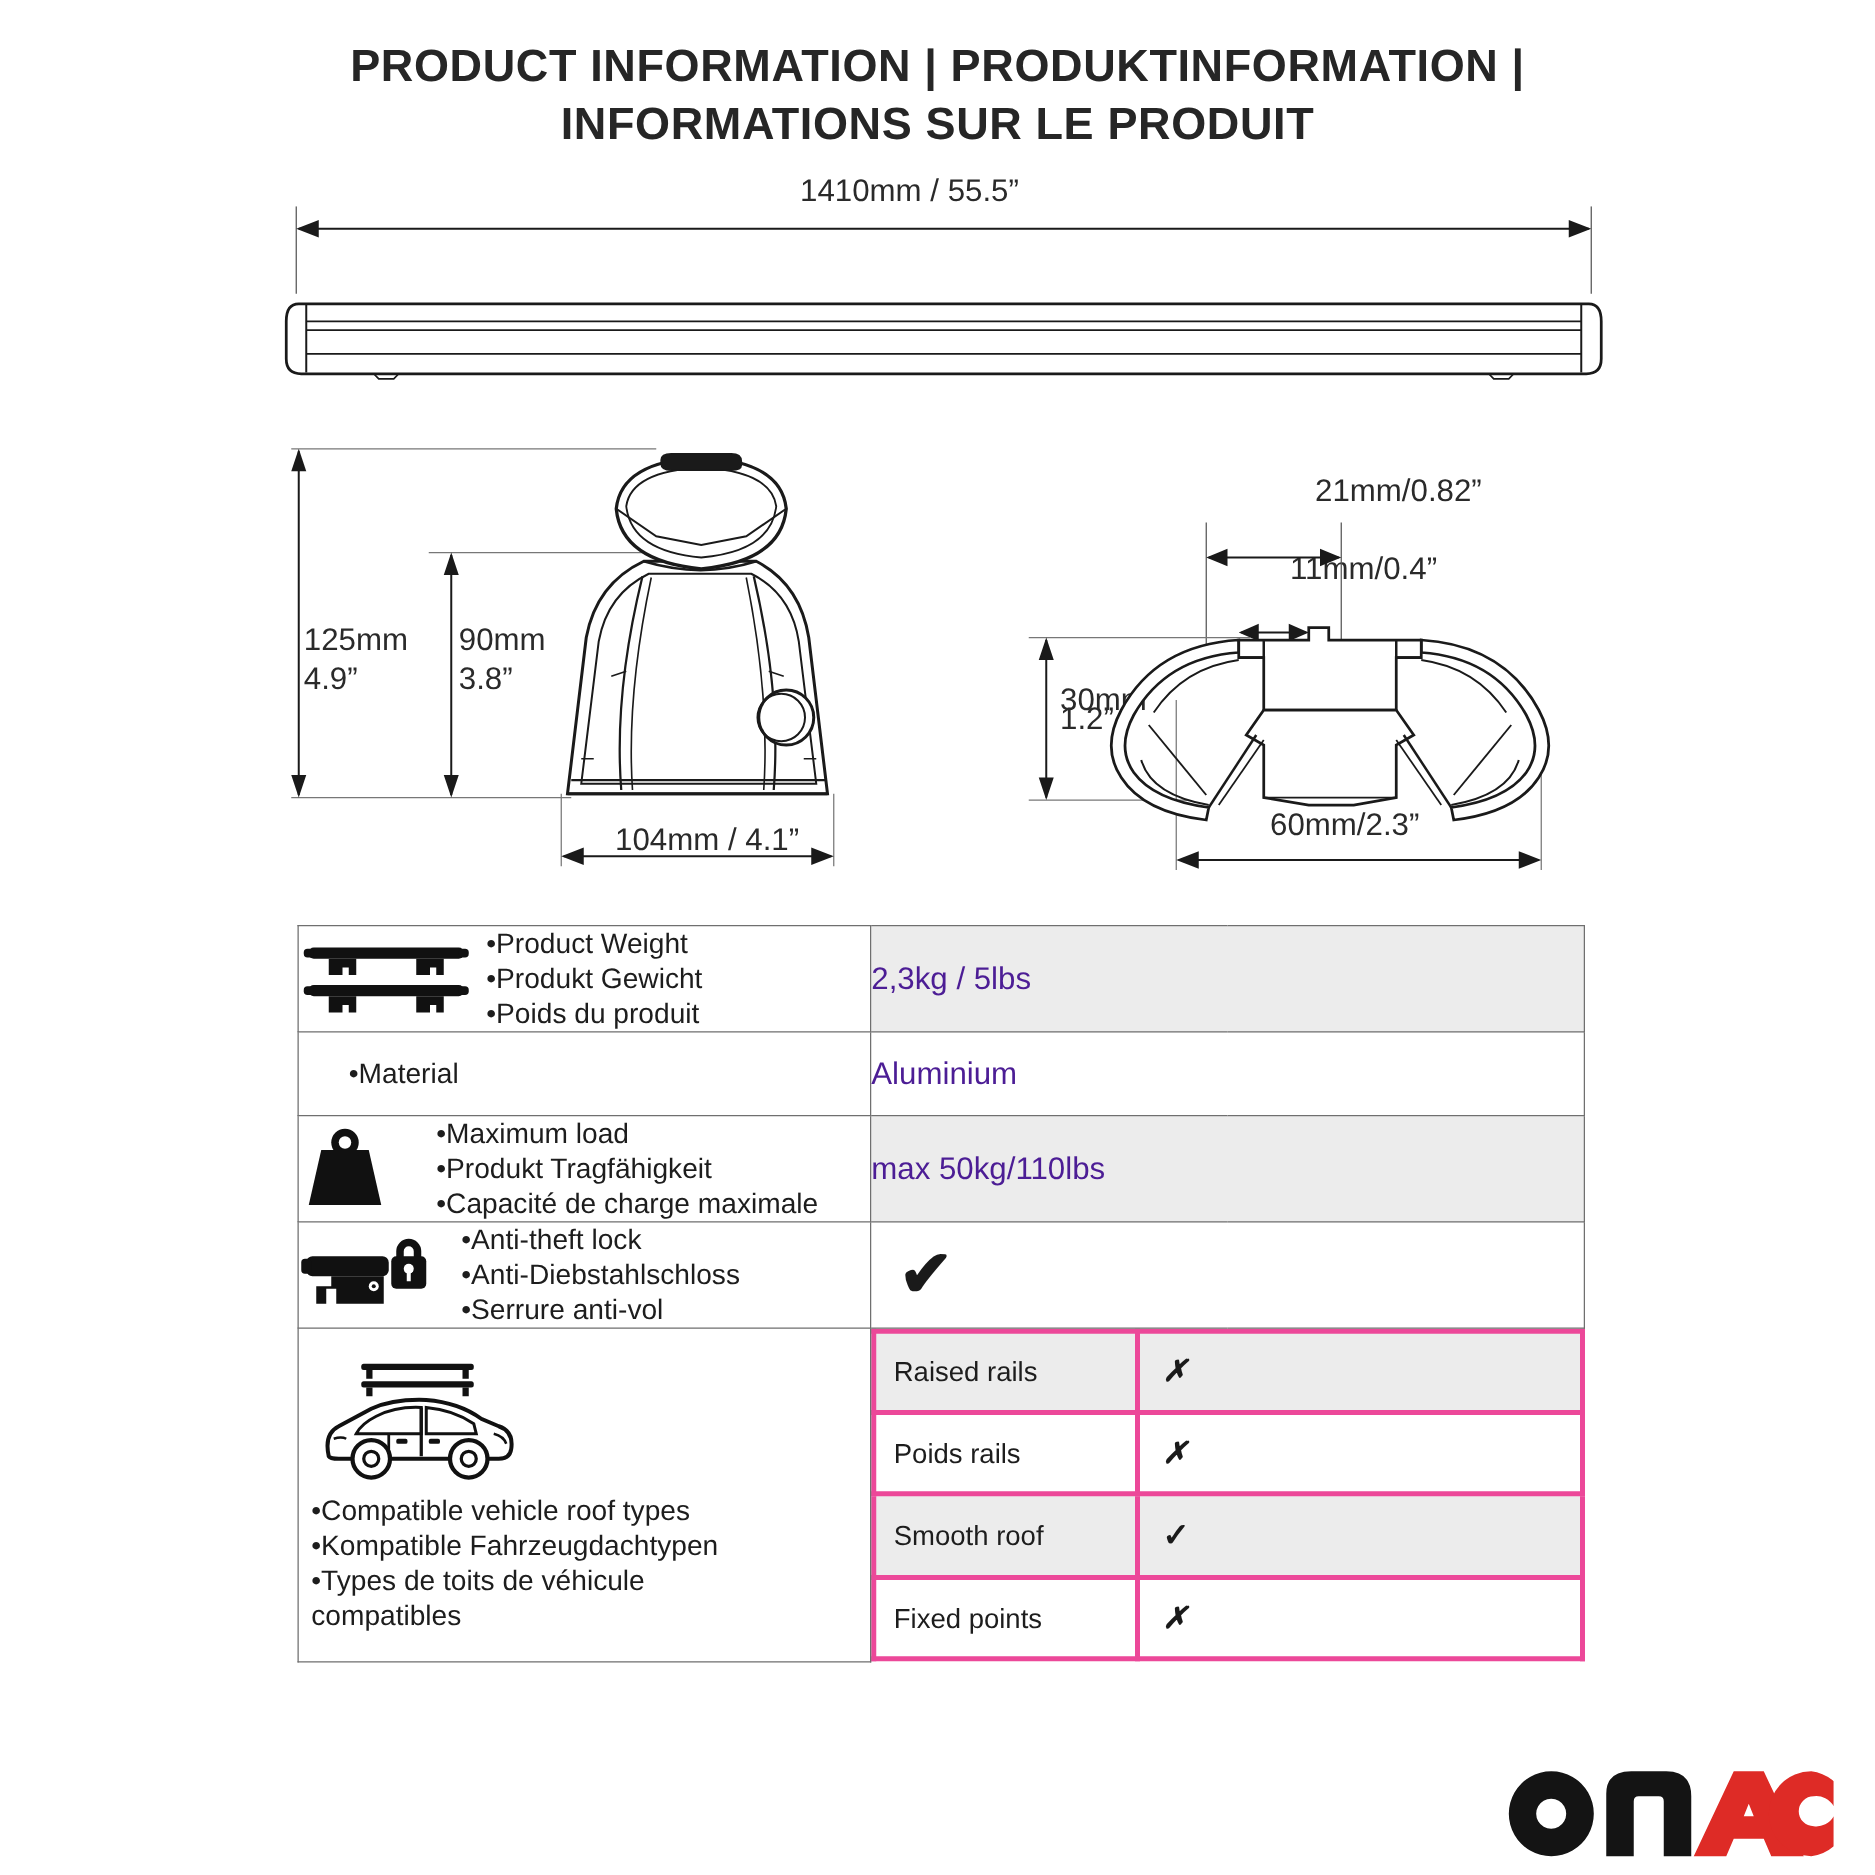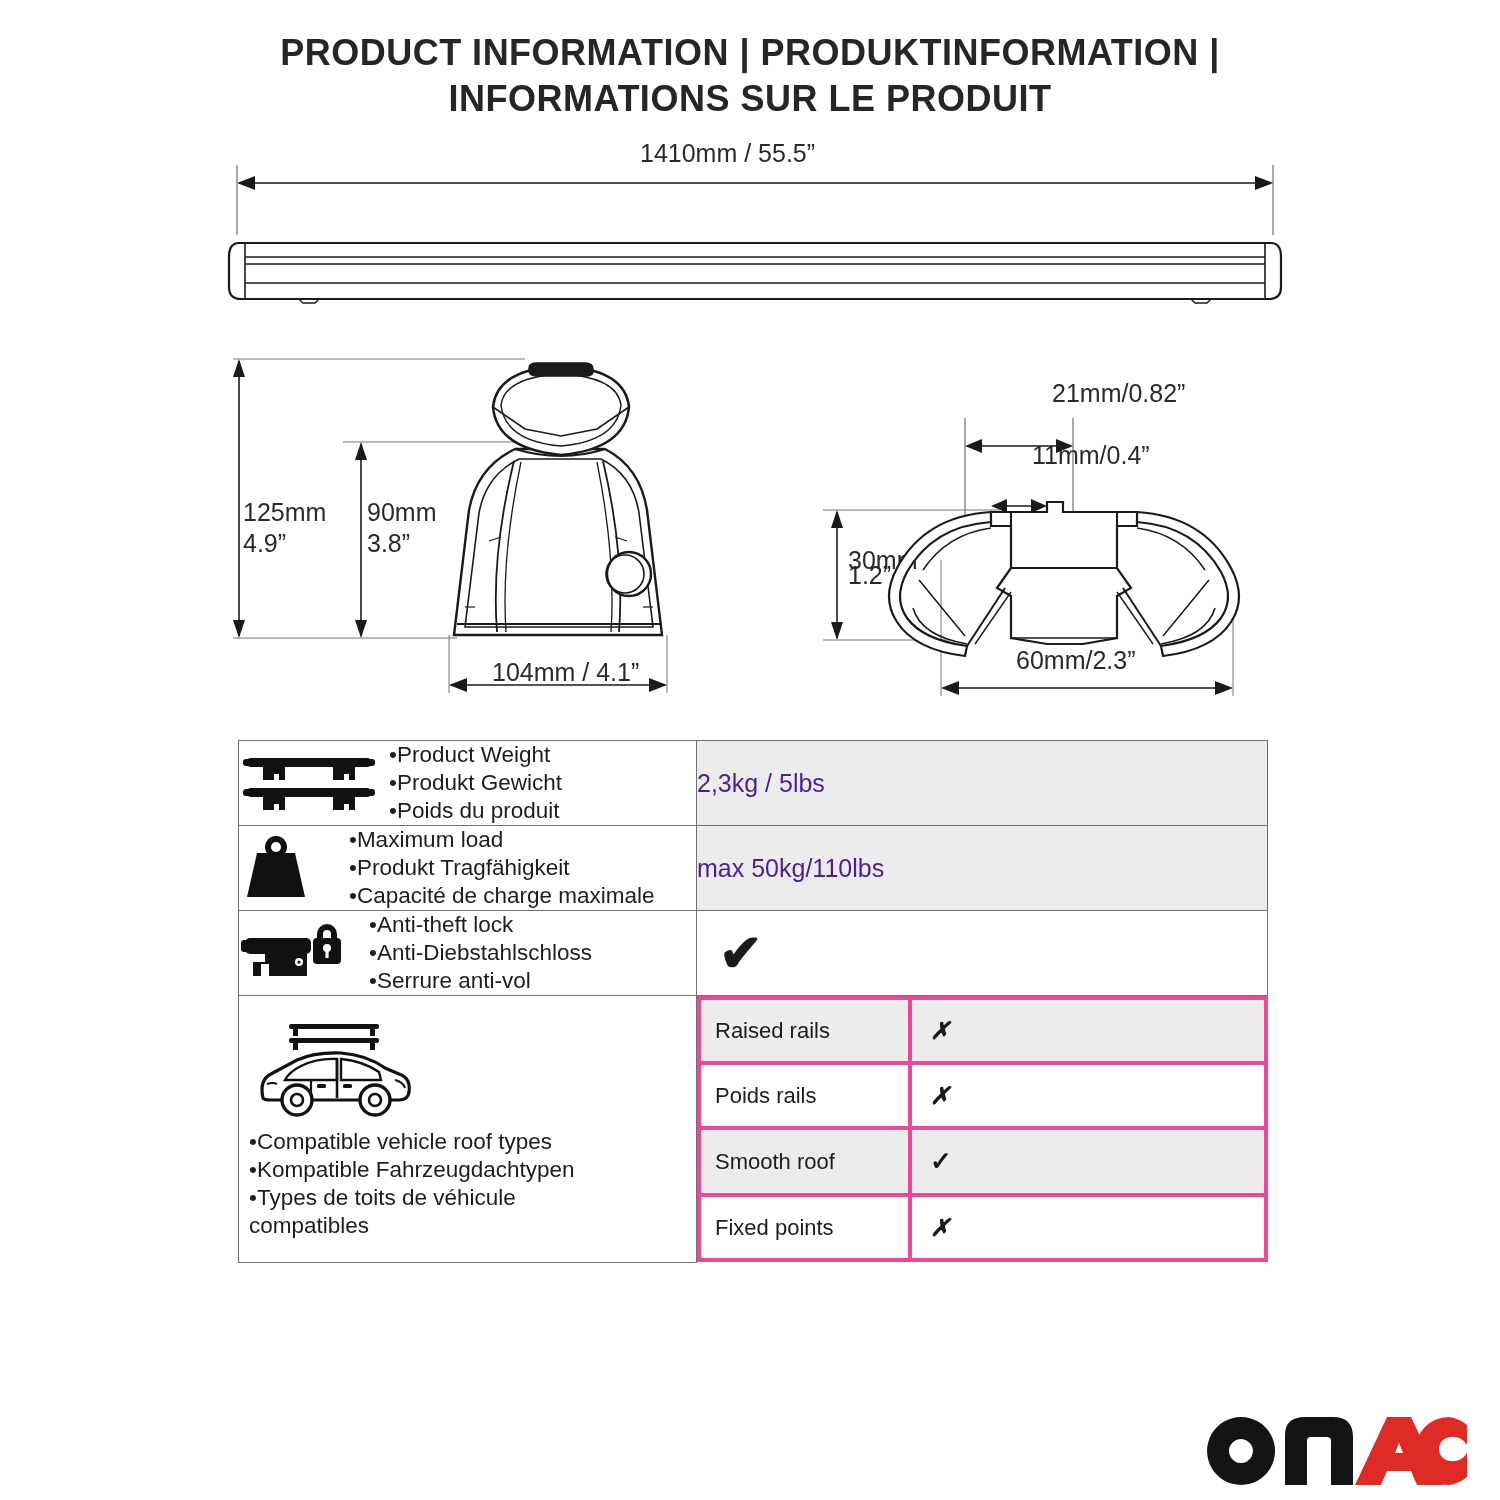--- a/index.html
+++ b/index.html
@@ -229,20 +229,31 @@
             <span class="lbl-lines">
               <div>•Product Weight</div>
               <div>•Produkt Gewicht</div>
               <div>•Poids du produit</div>
             </span>
           </div>
         </td>
         <td class="cell-value shaded" colspan="2">2,3kg / 5lbs</td>
       </tr>
 
+      <tr>
+        <td class="cell-label white" style="height:66px;">
+          <div class="row-flex">
+            <span style="width:40px;"></span>
+            <span class="lbl-lines">
+              <div>•Material</div>
+            </span>
+          </div>
+        </td>
+        <td class="cell-value white" colspan="2">Aluminium</td>
+      </tr>
 
       <tr>
         <td class="cell-label white">
           <div class="row-flex">
             <span class="icon-cell" style="width:110px;">
               <svg width="74" height="74" viewBox="0 0 74 74">
                 <circle cx="37" cy="16" r="11" fill="#111"></circle>
                 <circle cx="37" cy="16" r="5" fill="#fff"></circle>
                 <path d="M18,22 h38 l10,44 h-58 z" fill="#111"></path>
               </svg>

